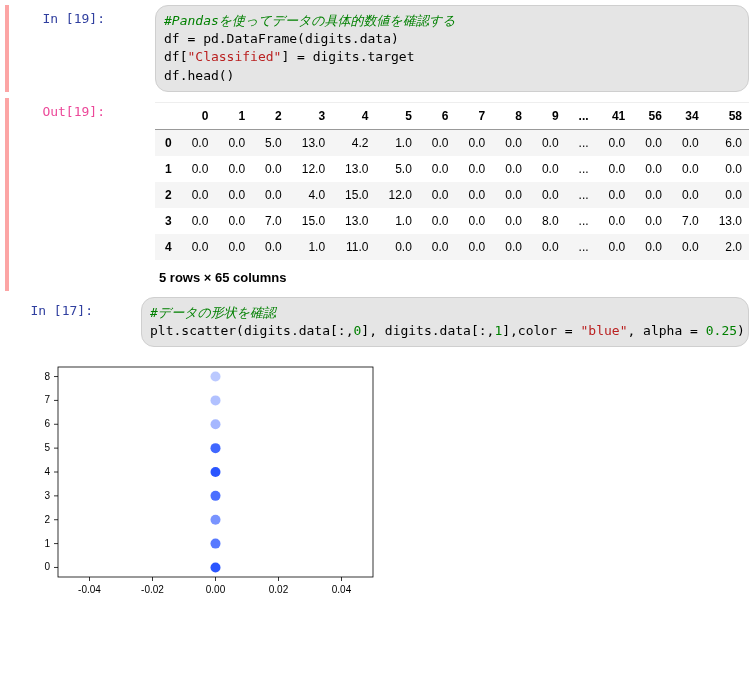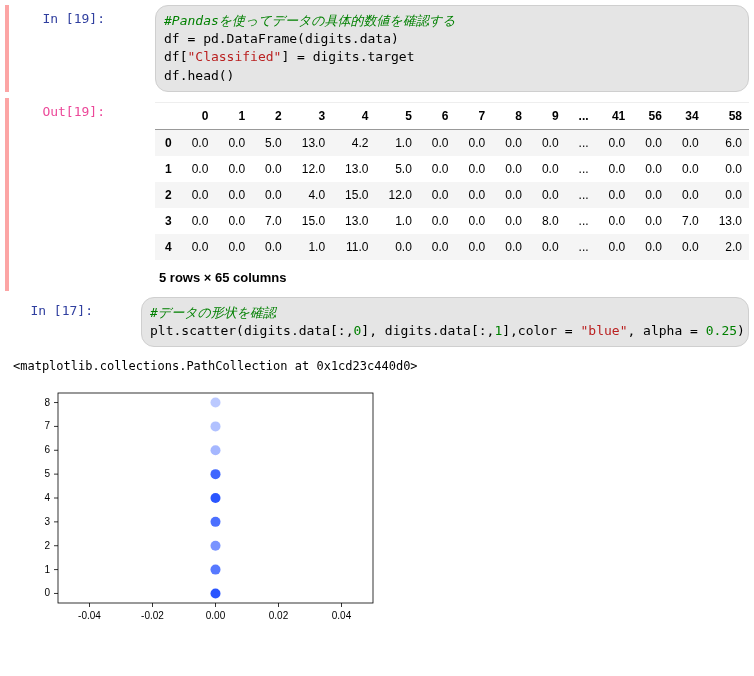--- a/index.html
+++ b/index.html
@@ -249,21 +249,20 @@
 <div class="cell">
   <div class="prompt in-prompt">In [17]:</div>
   <div class="cell-body">
     <div class="code-input"><span class="c-comment">#データの形状を確認</span>
 <span>plt.scatter(digits.data[:,</span><span class="c-number">0</span><span>], digits.data[:,</span><span class="c-number">1</span><span>],color = </span><span class="c-string">"blue"</span><span>, alpha = </span><span class="c-number">0.25</span><span>)</span></div>
   </div>
 </div>
 
 <div class="cell">
   <div class="cell-body">
-    <div class="output-text">&lt;matplotlib.collections.PathCollection at 0x1cd23c440d0&gt;</div>
     <svg class="plot" id="scatter" width="370" height="250">
         <rect x="45" y="10" width="315" height="210" class="frame"></rect>
         <line x1="76.5" y1="220" x2="76.5" y2="224" class="tick"></line>
         <text x="76.5" y="236" text-anchor="middle">-0.04</text>
         <line x1="139.5" y1="220" x2="139.5" y2="224" class="tick"></line>
         <text x="139.5" y="236" text-anchor="middle">-0.02</text>
         <line x1="202.5" y1="220" x2="202.5" y2="224" class="tick"></line>
         <text x="202.5" y="236" text-anchor="middle">0.00</text>
         <line x1="265.5" y1="220" x2="265.5" y2="224" class="tick"></line>
         <text x="265.5" y="236" text-anchor="middle">0.02</text>

